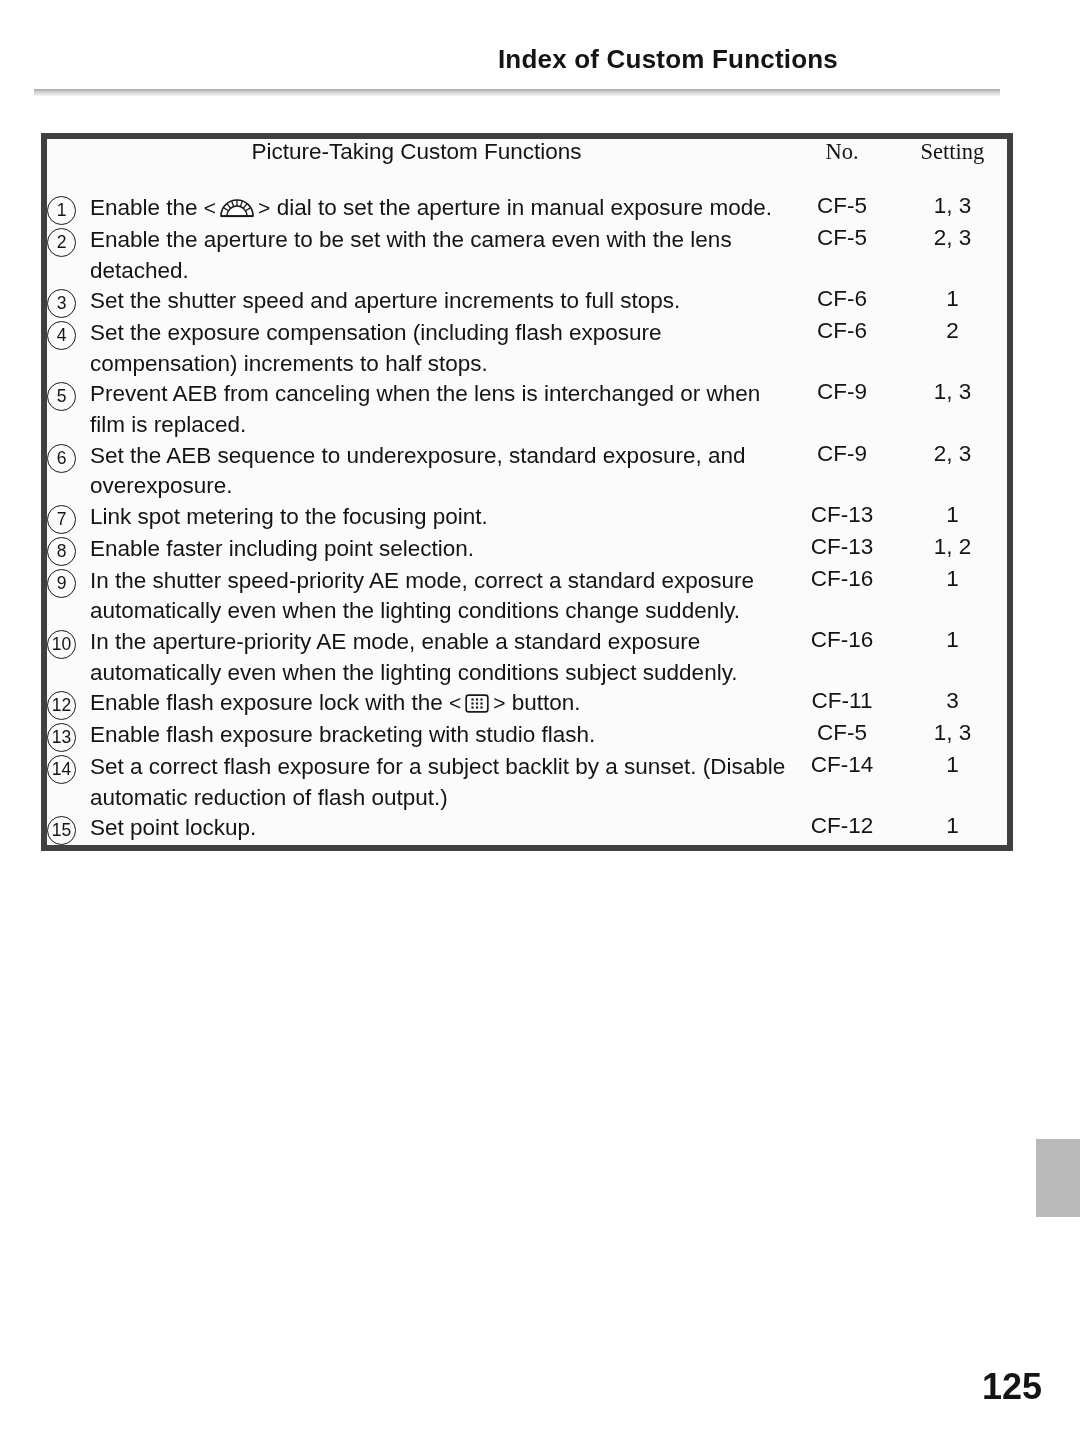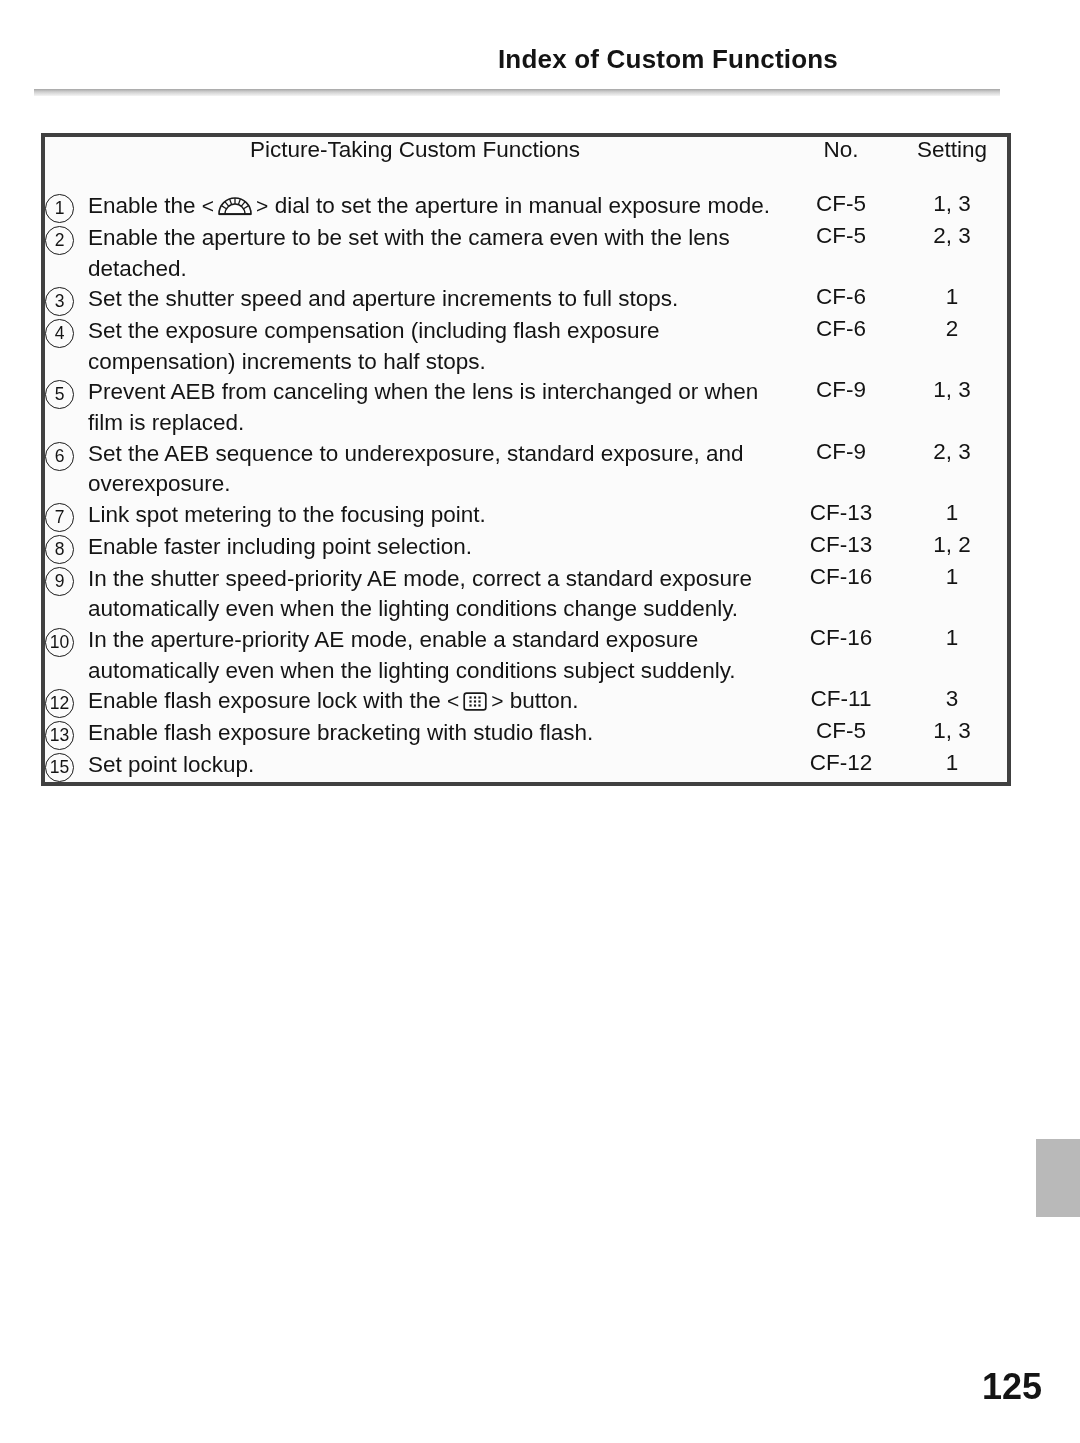--- a/index.html
+++ b/index.html
@@ -49,21 +49,21 @@
     width: 46px; height: 78px;
     background: #b9b9b9;
   }
 
   
   #cf-table {
     position: absolute;
     left: 41px; top: 133px;
     width: 966px;
     border-collapse: collapse;
-    border: 4px solid #404040;
+    border: 6px solid #404040;
     background: #fbfbfb;
     table-layout: fixed;
   }
   #cf-table td, #cf-table th {
     border: 0;
     padding: 0;
     vertical-align: top;
   }
 
   .col-desc  { width: 742px; }
@@ -73,21 +73,21 @@
   
   .hdr-cell {
     height: 54px;
     border-bottom: 2px solid #1a1a1a;
     text-align: center;
     vertical-align: middle;
     font-size: 22.5px;
     font-weight: normal;
     padding: 0 4px;
   }
-  .hdr-cell.c-no, .hdr-cell.c-set { border-left: 2px solid #1a1a1a; }
+  .hdr-cell.c-no, .hdr-cell.c-set { border-left: 2px solid #1a1a1a; font-family: Liberation Serif, serif; }
 
   
   .desc-cell {
     padding: 8px 10px 10px 10px;
     font-size: 22.5px;
     line-height: 1.36;
   }
   .num-cell, .set-cell {
     border-left: 2px solid #1a1a1a;
     text-align: center;
@@ -312,20 +312,30 @@
       <tr>
         <td class="desc-cell">
           <div class="item">
             <span class="circ">13</span>
             <span class="txt">Enable flash exposure bracketing with studio flash.</span>
           </div>
         </td>
         <td class="num-cell">CF-5</td>
         <td class="set-cell">1, 3</td>
       </tr>
+      <tr>
+        <td class="desc-cell">
+          <div class="item">
+            <span class="circ">14</span>
+            <span class="txt">Set a correct flash exposure for a subject backlit by a sunset. (Disable automatic reduction of flash output.)</span>
+          </div>
+        </td>
+        <td class="num-cell">CF-14</td>
+        <td class="set-cell">1</td>
+      </tr>
       <tr class="section-break">
         <td class="desc-cell">
           <div class="item">
             <span class="circ">15</span>
             <span class="txt">Set point lockup.</span>
           </div>
         </td>
         <td class="num-cell">CF-12</td>
         <td class="set-cell">1</td>
       </tr>

